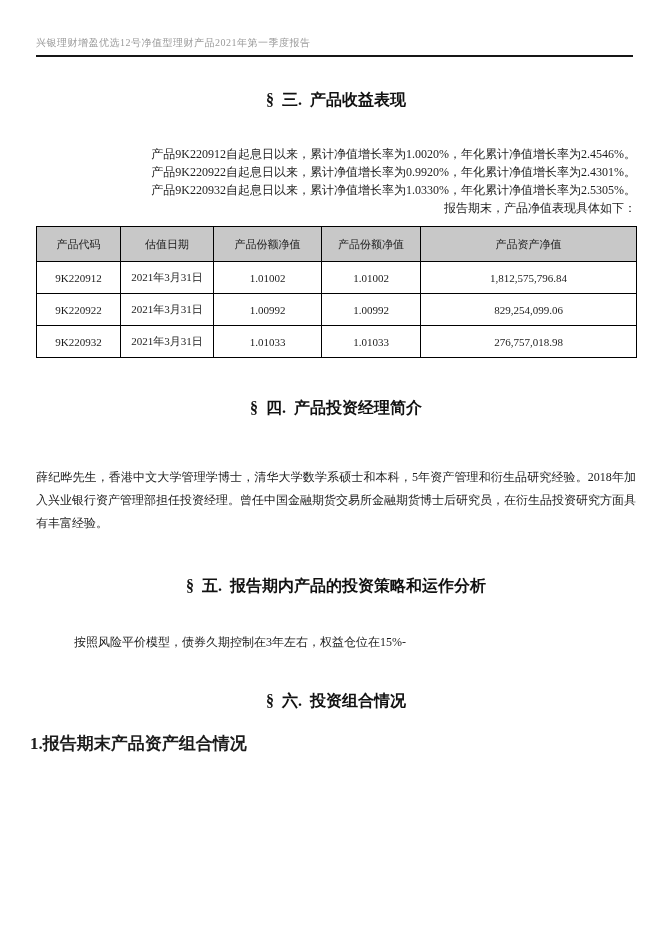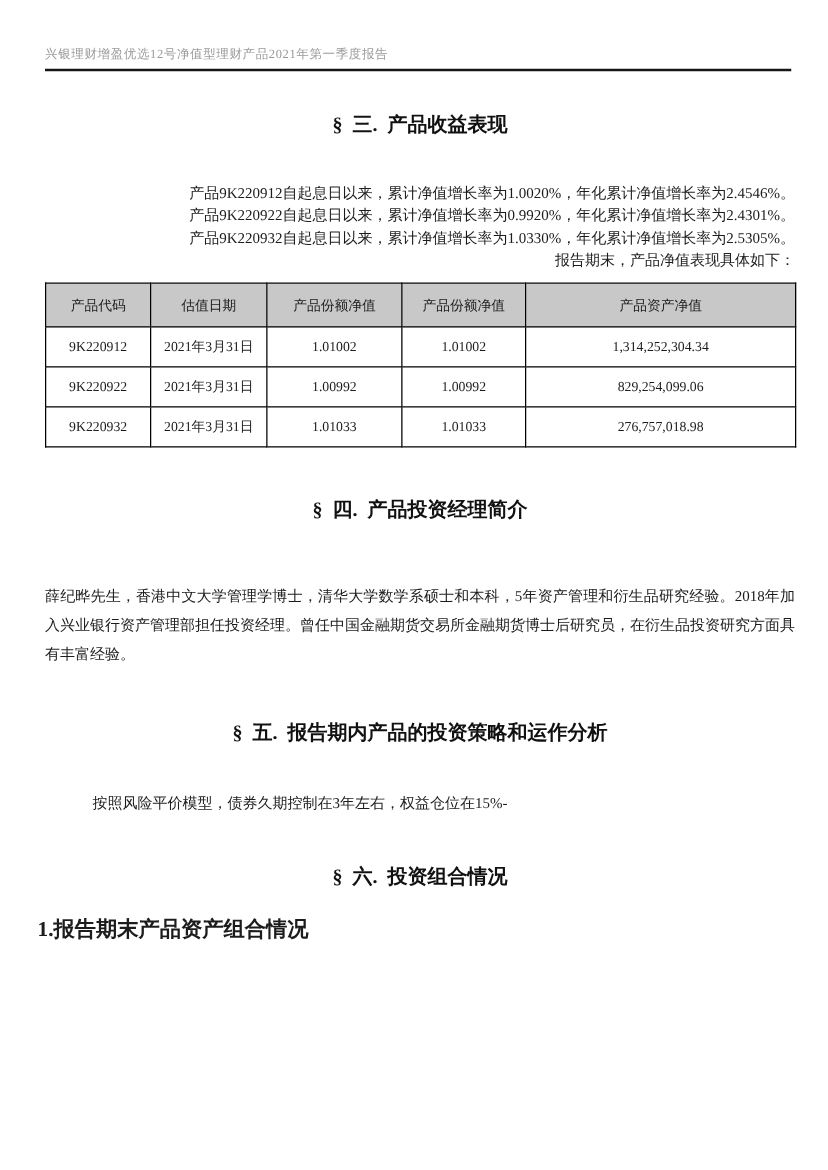--- a/index.html
+++ b/index.html
@@ -140,21 +140,21 @@
           <th>产品份额净值</th>
           <th>产品资产净值</th>
         </tr>
       </thead>
       <tbody>
         <tr>
           <td>9K220912</td>
           <td>2021年3月31日</td>
           <td>1.01002</td>
           <td>1.01002</td>
-          <td>1,314,252,304.34</td>
+          <td>1,812,575,796.84</td>
         </tr>
         <tr>
           <td>9K220922</td>
           <td>2021年3月31日</td>
           <td>1.00992</td>
           <td>1.00992</td>
           <td>829,254,099.06</td>
         </tr>
         <tr>
           <td>9K220932</td>

